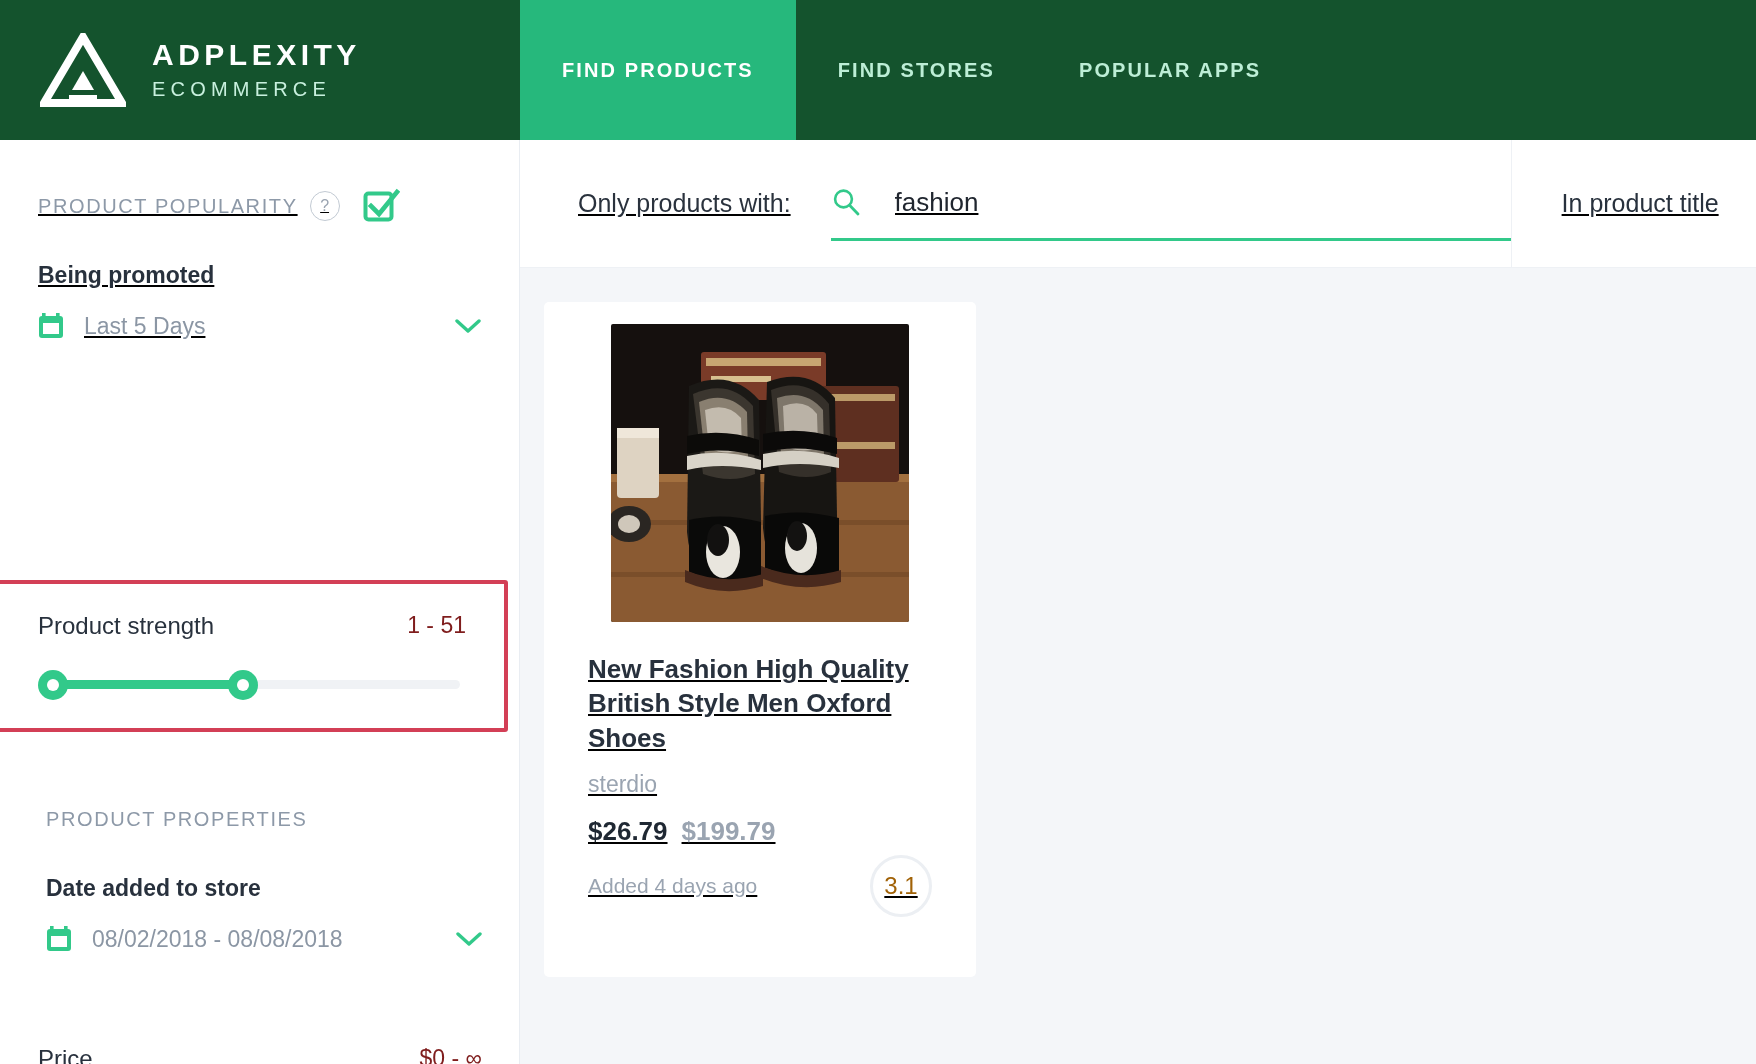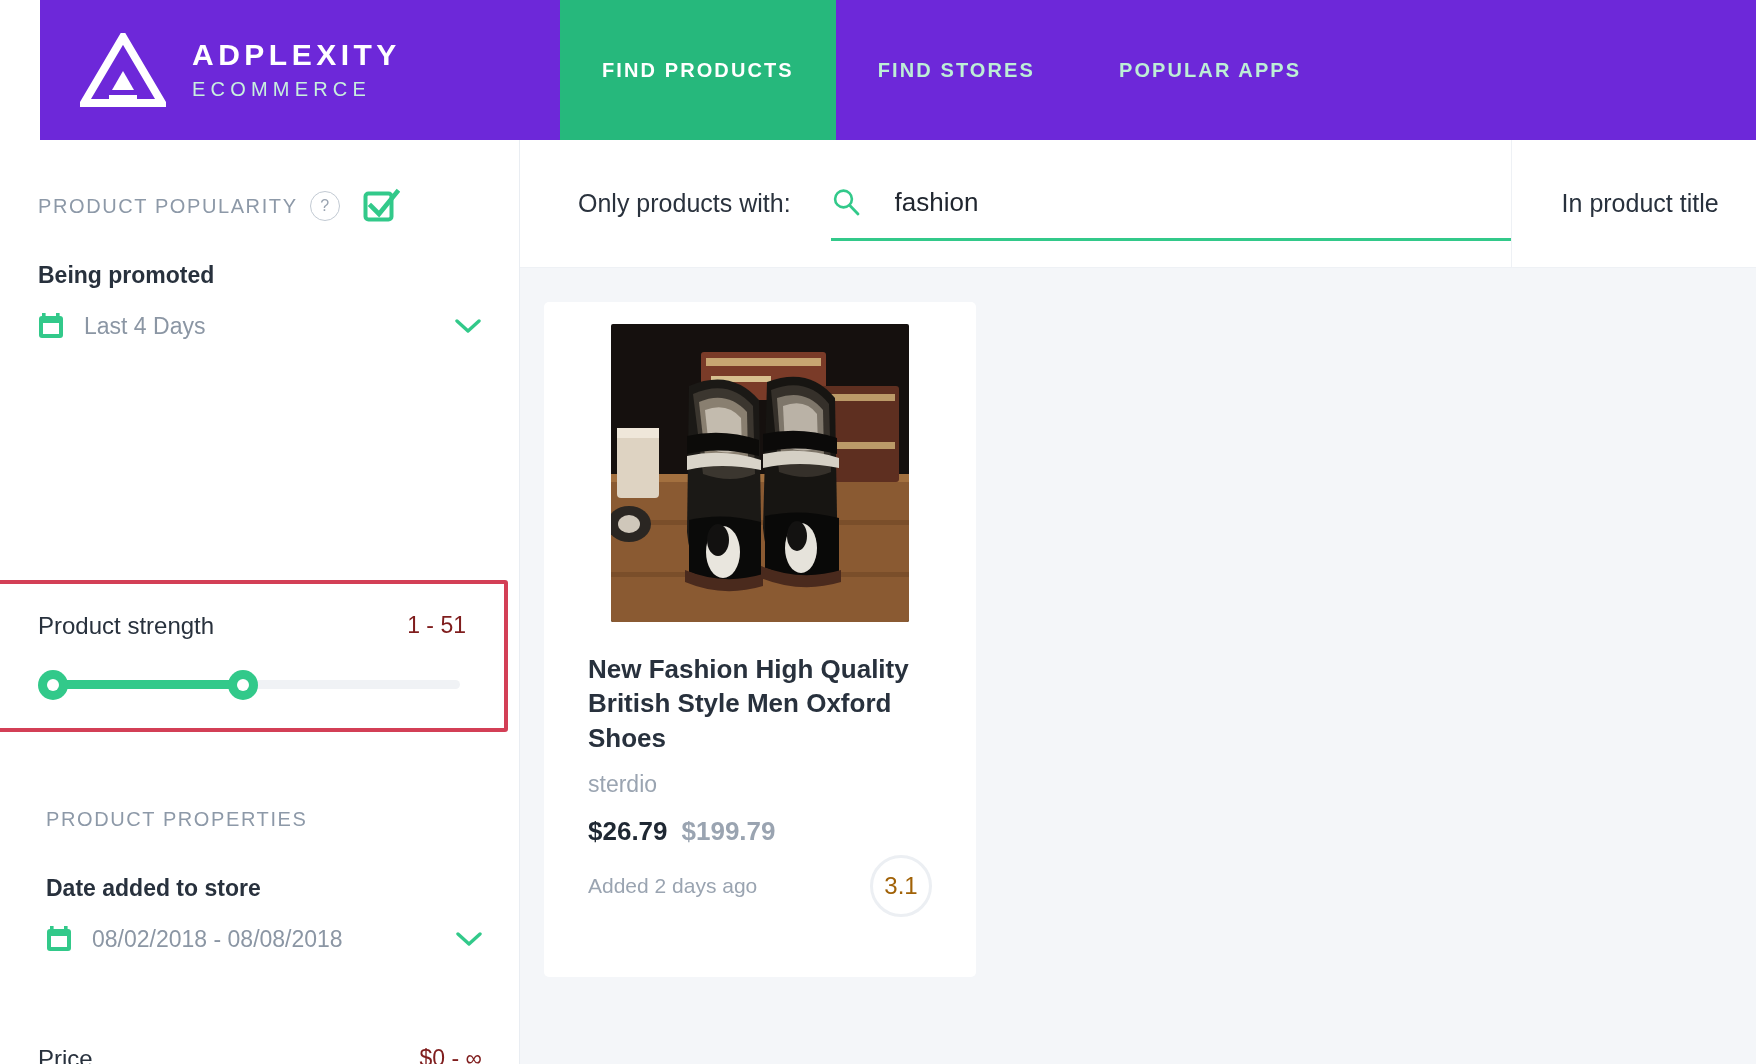--- a/index.html
+++ b/index.html
@@ -10,25 +10,24 @@
     background: #ffffff;
     font-family: "Liberation Sans", sans-serif;
     -webkit-font-smoothing: antialiased;
   }
 
   .app { width: 1756px; height: 1064px; position: relative; display: flex; flex-direction: column; }
 
   
   .topbar {
     height: 140px;
-    background: #6d28d9;
+    background: #14532d;
     display: flex;
     align-items: stretch;
     flex: 0 0 140px;
-    margin-left: 40px;
   }
   .brand {
     width: 520px;
     display: flex;
     align-items: center;
     padding-left: 40px;
     gap: 26px;
   }
   .logo-mark { width: 86px; height: 74px; flex: 0 0 86px; }
   .brand-text { display: flex; flex-direction: column; justify-content: center; }
@@ -59,21 +58,21 @@
     letter-spacing: 2.1px;
     cursor: pointer;
     white-space: nowrap;
   }
   .nav-tab.active {
     background: #26b87c;
     color: #ffffff;
   }
 
   
-  .body { display: flex; flex: 1 1 auto; min-height: 0; }
+  .body { display: flex; flex: 1 1 auto; min-height: 0; text-decoration: underline; }
 
   
   .sidebar {
     width: 520px;
     flex: 0 0 520px;
     background: #ffffff;
     border-right: 1px solid #e9edf2;
     position: relative;
     padding-top: 42px;
   }
@@ -351,21 +350,21 @@
 
       <div class="date-row">
         <span class="cal-icon">
           <svg viewBox="0 0 30 30" width="30" height="30" aria-hidden="true">
             <rect x="4" y="2" width="3.6" height="6" fill="#32c98a"></rect>
             <rect x="18" y="2" width="3.6" height="6" fill="#32c98a"></rect>
             <rect x="1" y="5" width="24" height="22" rx="3" fill="#32c98a"></rect>
             <rect x="5" y="12" width="16" height="11" fill="#ffffff"></rect>
           </svg>
         </span>
-        <span class="date-text">Last 4 Days</span>
+        <span class="date-text">Last 5 Days</span>
         <span class="chev">
           <svg viewBox="0 0 26 16" width="26" height="16" aria-hidden="true">
             <path d="M2 3 L13 13 L24 3" fill="none" stroke="#32c98a" stroke-width="3.4" stroke-linecap="round" stroke-linejoin="round"></path>
           </svg>
         </span>
       </div>
 
       <div class="highlight-box">
         <div class="range-row">
           <span class="range-name">Product strength</span>
@@ -474,21 +473,21 @@
               <path d="M150 242 Q190 258 230 246 L230 258 Q190 270 150 254 Z" fill="#4a2a1d"></path>
             </svg>
           </div>
           <div class="card-title">New Fashion High Quality British Style Men Oxford Shoes</div>
           <div class="card-store">sterdio</div>
           <div class="card-prices">
             <span class="price-now">$26.79</span>
             <span class="price-old">$199.79</span>
           </div>
           <div class="card-foot">
-            <span class="card-added">Added 2 days ago</span>
+            <span class="card-added">Added 4 days ago</span>
             <span class="rating">3.1</span>
           </div>
         </div>
       </div>
 
     </div>
   </div>
 </div>
 
 </body></html>

